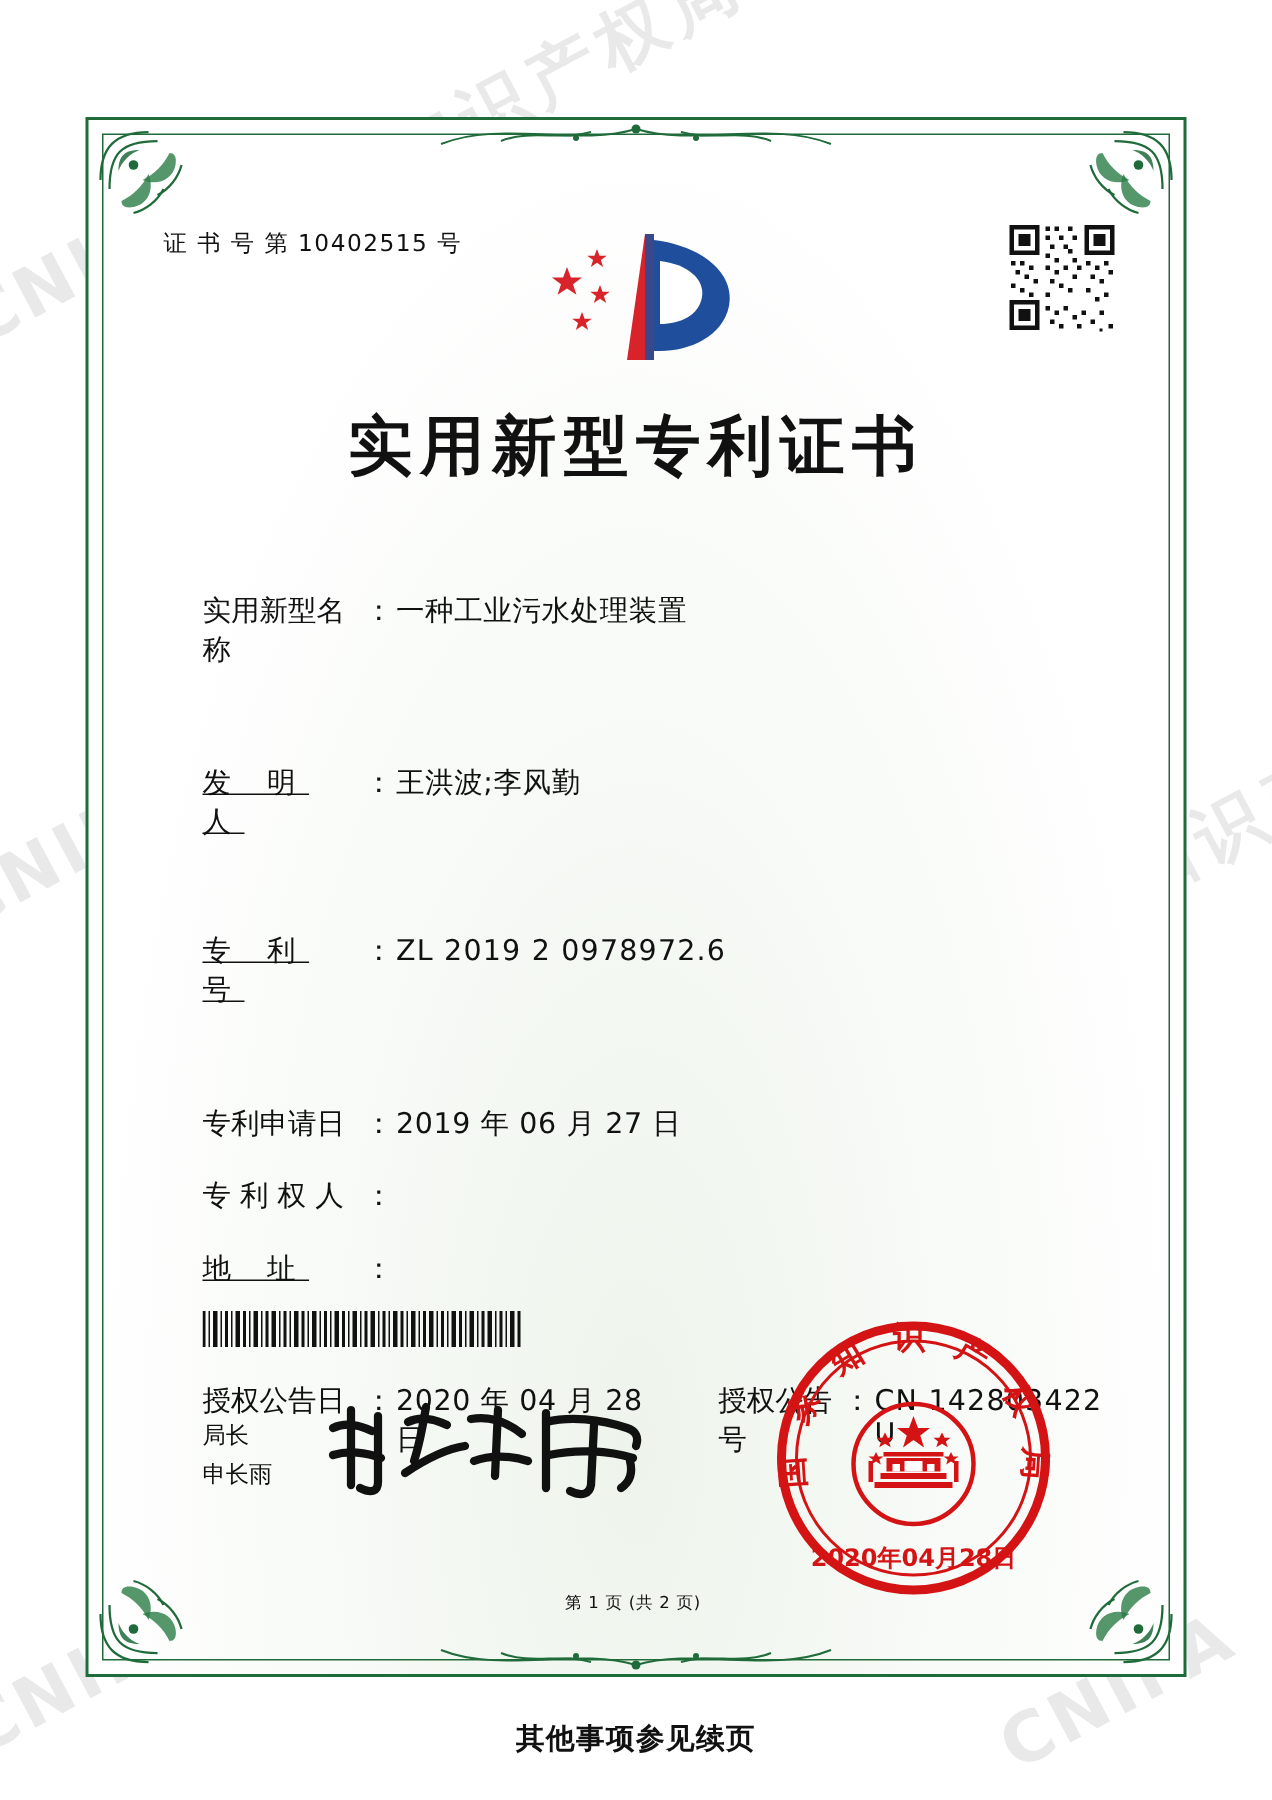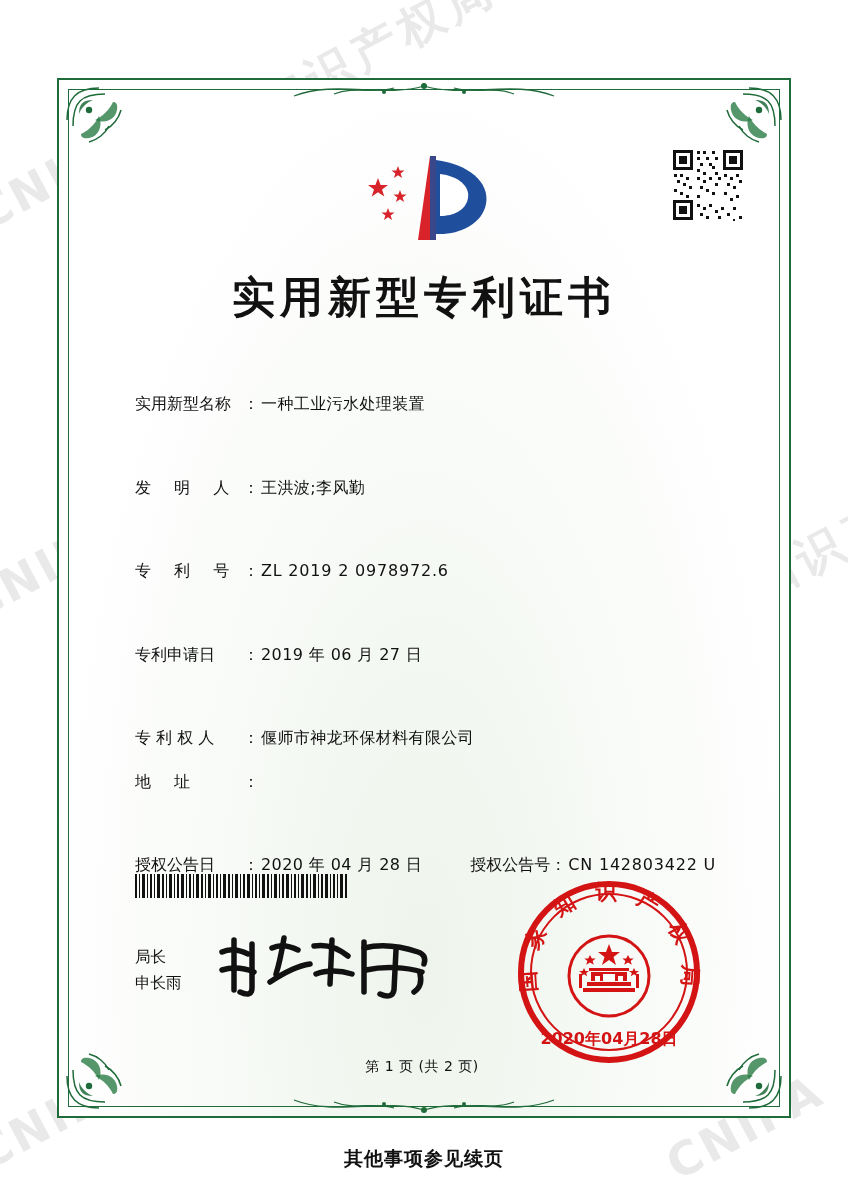--- a/index.html
+++ b/index.html
@@ -134,30 +134,30 @@
   .fields {
     position: absolute;
     left: 46px;
     right: 24px;
     top: 250px;
   }
   .field-row {
     display: flex;
     align-items: baseline;
     margin-bottom: 22.5px;
-    font-size: 16px;
+    font-size: 19px;
     color: #111;
   }
   .field-label {
     width: 108px;
     flex: none;
     display: inline-block;
     letter-spacing: 0px;
   }
-  .field-label.sp { letter-spacing: 9px; }
+  .field-label.sp { letter-spacing: 9px; text-decoration: underline; }
   .field-colon { margin-right: 2px; }
   .field-value { letter-spacing: 0.4px; margin-top: 40px; }
   .field-value.mono { letter-spacing: 0.8px; }
 
   .row-inline .second-label {
     margin-left: 48px;
   }
 
   .paragraphs {
     position: absolute;
@@ -211,21 +211,21 @@
     height: 200px;
   }
   .seal svg { display:block; width:100%; height:100%; }
 
   .page-no {
     position: absolute;
     left: 0;
     right: 4px;
     bottom: 16px;
     text-align: center;
-    font-size: 14px;
+    font-size: 11px;
     color: #111;
     letter-spacing: 0.5px;
   }
 
   .footnote {
     position: absolute;
     left: 0;
     right: 0;
     top: 1146px;
     text-align: center;
@@ -332,20 +332,21 @@
         <path d="M180 12 C200 18 220 10 240 18"></path>
         <circle cx="150" cy="10" r="3" fill="#1f6b3a" stroke="none"></circle>
         <circle cx="110" cy="16" r="2" fill="#1f6b3a" stroke="none"></circle>
         <circle cx="190" cy="16" r="2" fill="#1f6b3a" stroke="none"></circle>
       </g>
     </svg>
   </div>
 
   <div class="content">
 
+    <div class="cert-no">证 书 号 第 10402515 号</div>
 
     <div class="qr">
       <svg viewBox="0 0 74 74" width="74" height="74">
         <rect x="0" y="0" width="74" height="74" fill="#ffffff"></rect>
         <g fill="#111111">
 
           <rect x="2" y="2" width="20" height="20"></rect>
             <rect x="5" y="5" width="14" height="14" fill="#fff"></rect>
             <rect x="8" y="8" width="8" height="8"></rect>
 
@@ -454,21 +455,20 @@
 
       <div class="field-row">
         <span class="field-label">专利申请日</span>
         <span class="field-colon">：</span>
         <span class="field-value">2019 年 06 月 27 日</span>
       </div>
 
       <div class="field-row">
         <span class="field-label">专 利 权 人</span>
         <span class="field-colon">：</span>
-        <span class="field-value">偃师市神龙环保材料有限公司</span>
       </div>
 
       <div class="field-row">
         <span class="field-label sp">地 址</span>
         <span class="field-colon">：</span>
       </div>
 
       <div class="field-row row-inline">
         <span class="field-label">授权公告日</span>
         <span class="field-colon">：</span>

